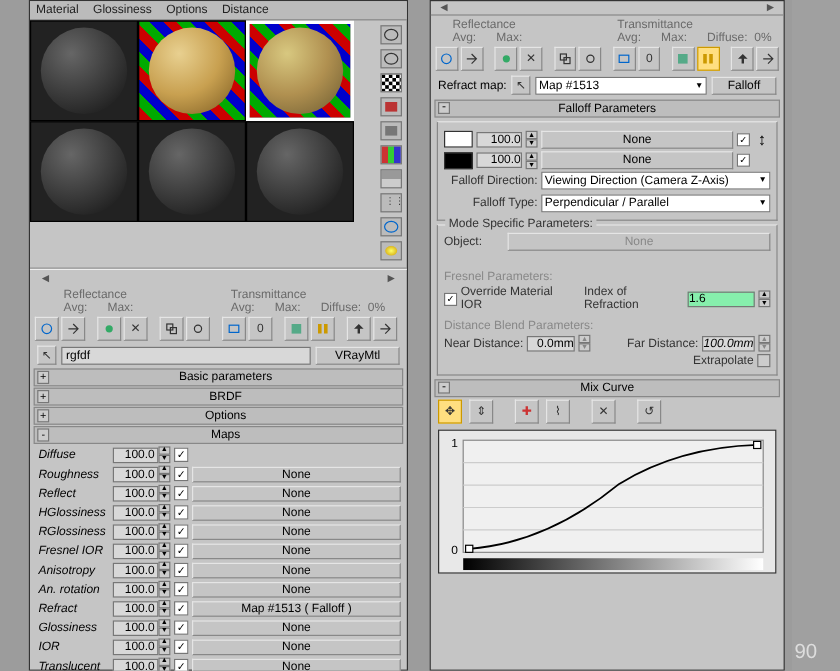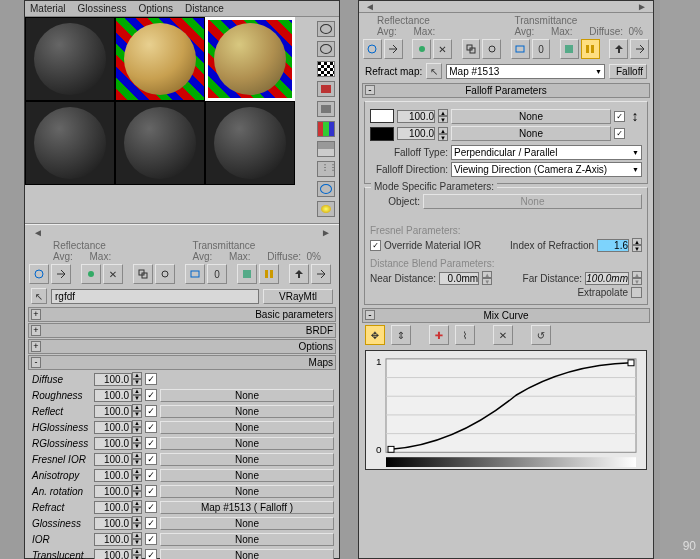--- a/index.html
+++ b/index.html
@@ -48,21 +48,21 @@
   .tbtn svg { width:12px; height:12px; }
   .tsep { width: 6px; }
 
   .name-row { display:flex; align-items:center; gap:4px; padding: 2px 6px; }
   .name-row input { flex: 1; background:#d8d8d8; border:1px solid #777; padding:1px 3px; font-size:10px; }
   .btn { background:#c5c5c5; border:1px solid #888; border-top-color:#e5e5e5; border-left-color:#e5e5e5; padding:1px 6px; font-size:10px; }
 
   .rollup { margin: 1px 3px; }
   .rollup-hdr { background:#bdbdbd; border:1px solid #888; display:flex; align-items:center; padding:0 2px; height:15px; }
   .rollup-hdr .plus { width:10px; border:1px solid #777; background:#ccc; text-align:center; line-height:9px; font-size:9px; margin-right:2px; }
-  .rollup-hdr .ttl { flex:1; text-align:right; font-size:10px; }
+  .rollup-hdr .ttl { flex:1; text-align:center; font-size:10px; }
 
   .maps-body { padding: 1px 0; }
   .map-row { display:flex; align-items:center; gap:0; padding:0 2px; height:16px; }
   .map-row .lbl { width:64px; font-size:10px; padding-left:2px;font-style:italic; }
   .map-row .spin { width:38px; background:#d8d8d8; border:1px solid #777; text-align:right; padding:0 2px; font-size:10px; }
   .map-row .updn { width:10px; display:flex; flex-direction:column; }
   .map-row .updn b { height:7px; border:1px solid #777; background:#ccc; font-size:6px; line-height:5px; text-align:center; font-weight:normal; }
   .map-row .chk { width:12px; height:12px; border:1px solid #777; background:#fff; margin:0 3px; display:flex; align-items:center; justify-content:center; font-size:9px; }
   .map-row .val { flex:1; background:#c5c5c5; border:1px solid #888; border-top-color:#e5e5e5; border-left-color:#e5e5e5; text-align:center; font-size:10px; padding:0 2px; }
 
@@ -448,21 +448,21 @@
         </svg>
       </div>
   </div>
 
   <div class="name-row">
     <span class="lbl" style="font-size:10px;">Refract map:</span>
     <div class="tbtn" style="width:16px;height:16px;">↖</div>
     <div class="select">
         <span>Map #1513</span>
       </div>
-    <button class="btn" style="width:38px;">Falloff</button>
+    <button class="btn" style="width:54px;">Falloff</button>
   </div>
 
   <div class="section-hdr">
     <span class="minus">-</span><span>Falloff Parameters</span>
   </div>
 
   <div class="group">
 
     <div class="frow">
       <div class="color-well" style="background:#fff;"></div>
@@ -480,47 +480,47 @@
       <input class="spin" style="width: 38px; background: rgb(216, 216, 216); border: 1px solid rgb(119, 119, 119); text-align: right;" value="100.0">
       <div style="width:10px; display:flex; flex-direction:column;">
           <b style="height:7px;border:1px solid #777;background:#ccc;font-size:6px;text-align:center;">▲</b>
           <b style="height:7px;border:1px solid #777;background:#ccc;font-size:6px;text-align:center;">▼</b>
         </div>
       <div class="long-btn">None</div>
       <div class="ck-small">✓</div>
       <div style="width:14px;"></div>
     </div>
 
+    <div class="frow">
+      <span class="lbl" style="width:78px; text-align:right;">Falloff Direction:</span>
+      <div class="select">
+          <span>Viewing Direction (Camera Z-Axis)</span>
+        </div>
+    </div>
     <div class="frow" style="margin-top:4px;">
       <span class="lbl" style="width:78px; text-align:right;">Falloff Type:</span>
       <div class="select">
           <span>Perpendicular / Parallel</span>
         </div>
     </div>
-    <div class="frow">
-      <span class="lbl" style="width:78px; text-align:right;">Falloff Direction:</span>
-      <div class="select">
-          <span>Viewing Direction (Camera Z-Axis)</span>
-        </div>
-    </div>
   </div>
 
   <div class="group">
     <div class="group-title">Mode Specific Parameters:</div>
     <div class="frow dim">
-      <span class="lbl" style="width:50px;text-align:right;">Object:</span>
+      <span class="lbl" style="width:50px;">Object:</span>
       <div class="long-btn dim" style="color:#888;">None</div>
     </div>
     <div class="lbl dim" style="margin-top:16px;">Fresnel Parameters:</div>
     <div class="frow">
       <div class="ck-small">✓</div>
       <span class="lbl dim">Override Material IOR</span>
       <span style="flex:1;"></span>
       <span class="lbl dim">Index of Refraction</span>
-      <input style="width: 32px; background: #7dd3fc; border: 1px solid rgb(119, 119, 119); text-align: right; font-size: 10px;" value="1.6">
+      <input style="width: 56px; background: #86efac; border: 1px solid rgb(119, 119, 119); text-align: left; font-size: 10px;" value="1.6">
       <div style="width:10px; display:flex; flex-direction:column;">
           <b style="height:7px;border:1px solid #777;background:#ccc;font-size:6px;text-align:center;">▲</b>
           <b style="height:7px;border:1px solid #777;background:#ccc;font-size:6px;text-align:center;">▼</b>
         </div>
     </div>
     <div class="lbl dim" style="margin-top:6px;">Distance Blend Parameters:</div>
     <div class="frow dim">
       <span class="lbl">Near Distance:</span>
       <input style="width: 40px; background: rgb(216, 216, 216); border: 1px solid rgb(119, 119, 119); text-align: right; font-size: 10px;" value="0.0mm">
       <div style="width:10px; display:flex; flex-direction:column;">
@@ -575,13 +575,13 @@
       <defs>
           <linearGradient id="grad">
             <stop offset="0" stop-color="#000"></stop>
             <stop offset="1" stop-color="#fff"></stop>
           </linearGradient>
         </defs>
     </svg>
   </div>
 </div>
 
-<div style="position:absolute; right:4px; bottom:6px; font-size:12px; color:#ddd;">90</div>
+<div style="position:absolute; right:19px; bottom:6px; font-size:17px; color:#ddd;">90</div>
 
 </body></html>

